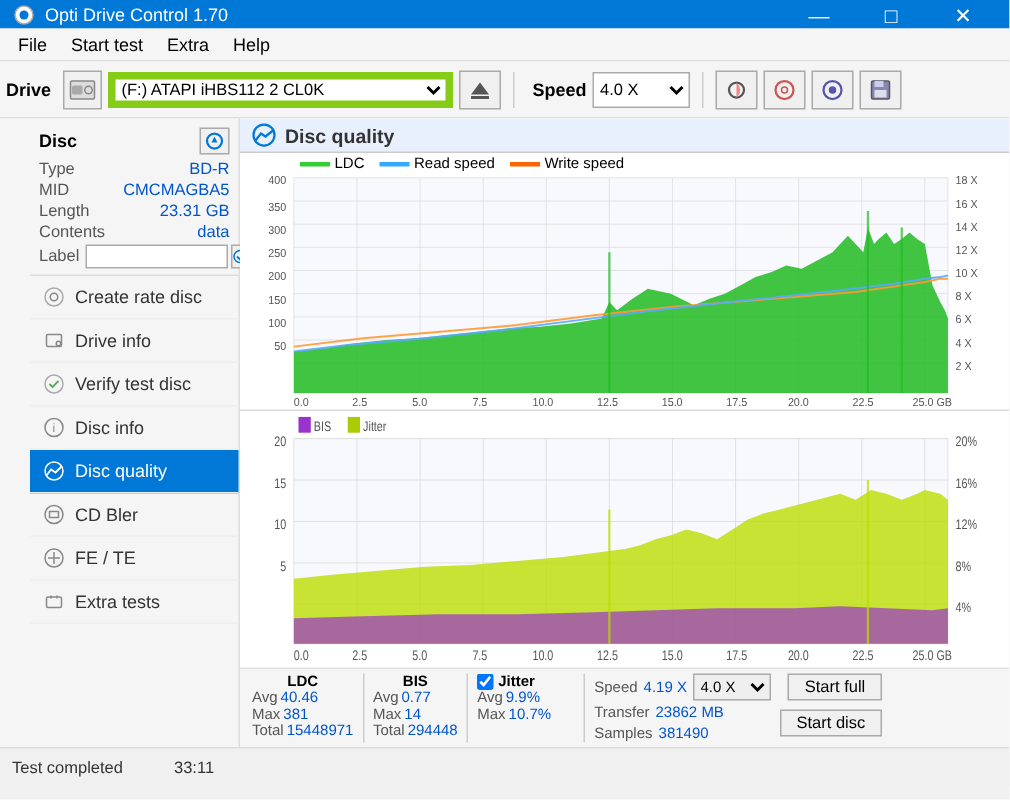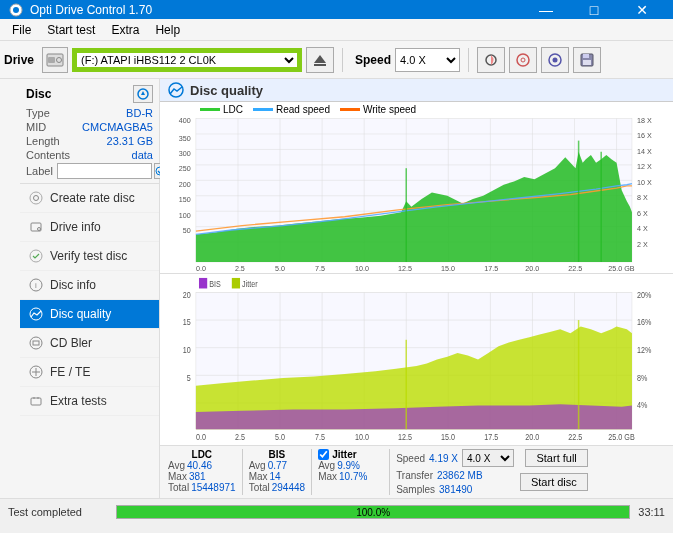--- a/index.html
+++ b/index.html
@@ -624,18 +624,14 @@
       <div style="display:flex;flex-direction:column;gap:6px;margin-left:6px;align-items:flex-end;">
         <button class="start-btn">Start full</button>
         <button class="start-btn">Start disc</button>
       </div>
     </div>
   </div>
 </div>
 
 <div class="status-bottom">
   <span class="status-text">Test completed</span>
-  <div class="progress-bar-container">
-    <div class="progress-bar-fill" style="width: 100%;"></div>
-    <span class="progress-label">100.0%</span>
-  </div>
   <span class="status-time">33:11</span>
 </div>
 
 </body></html>

